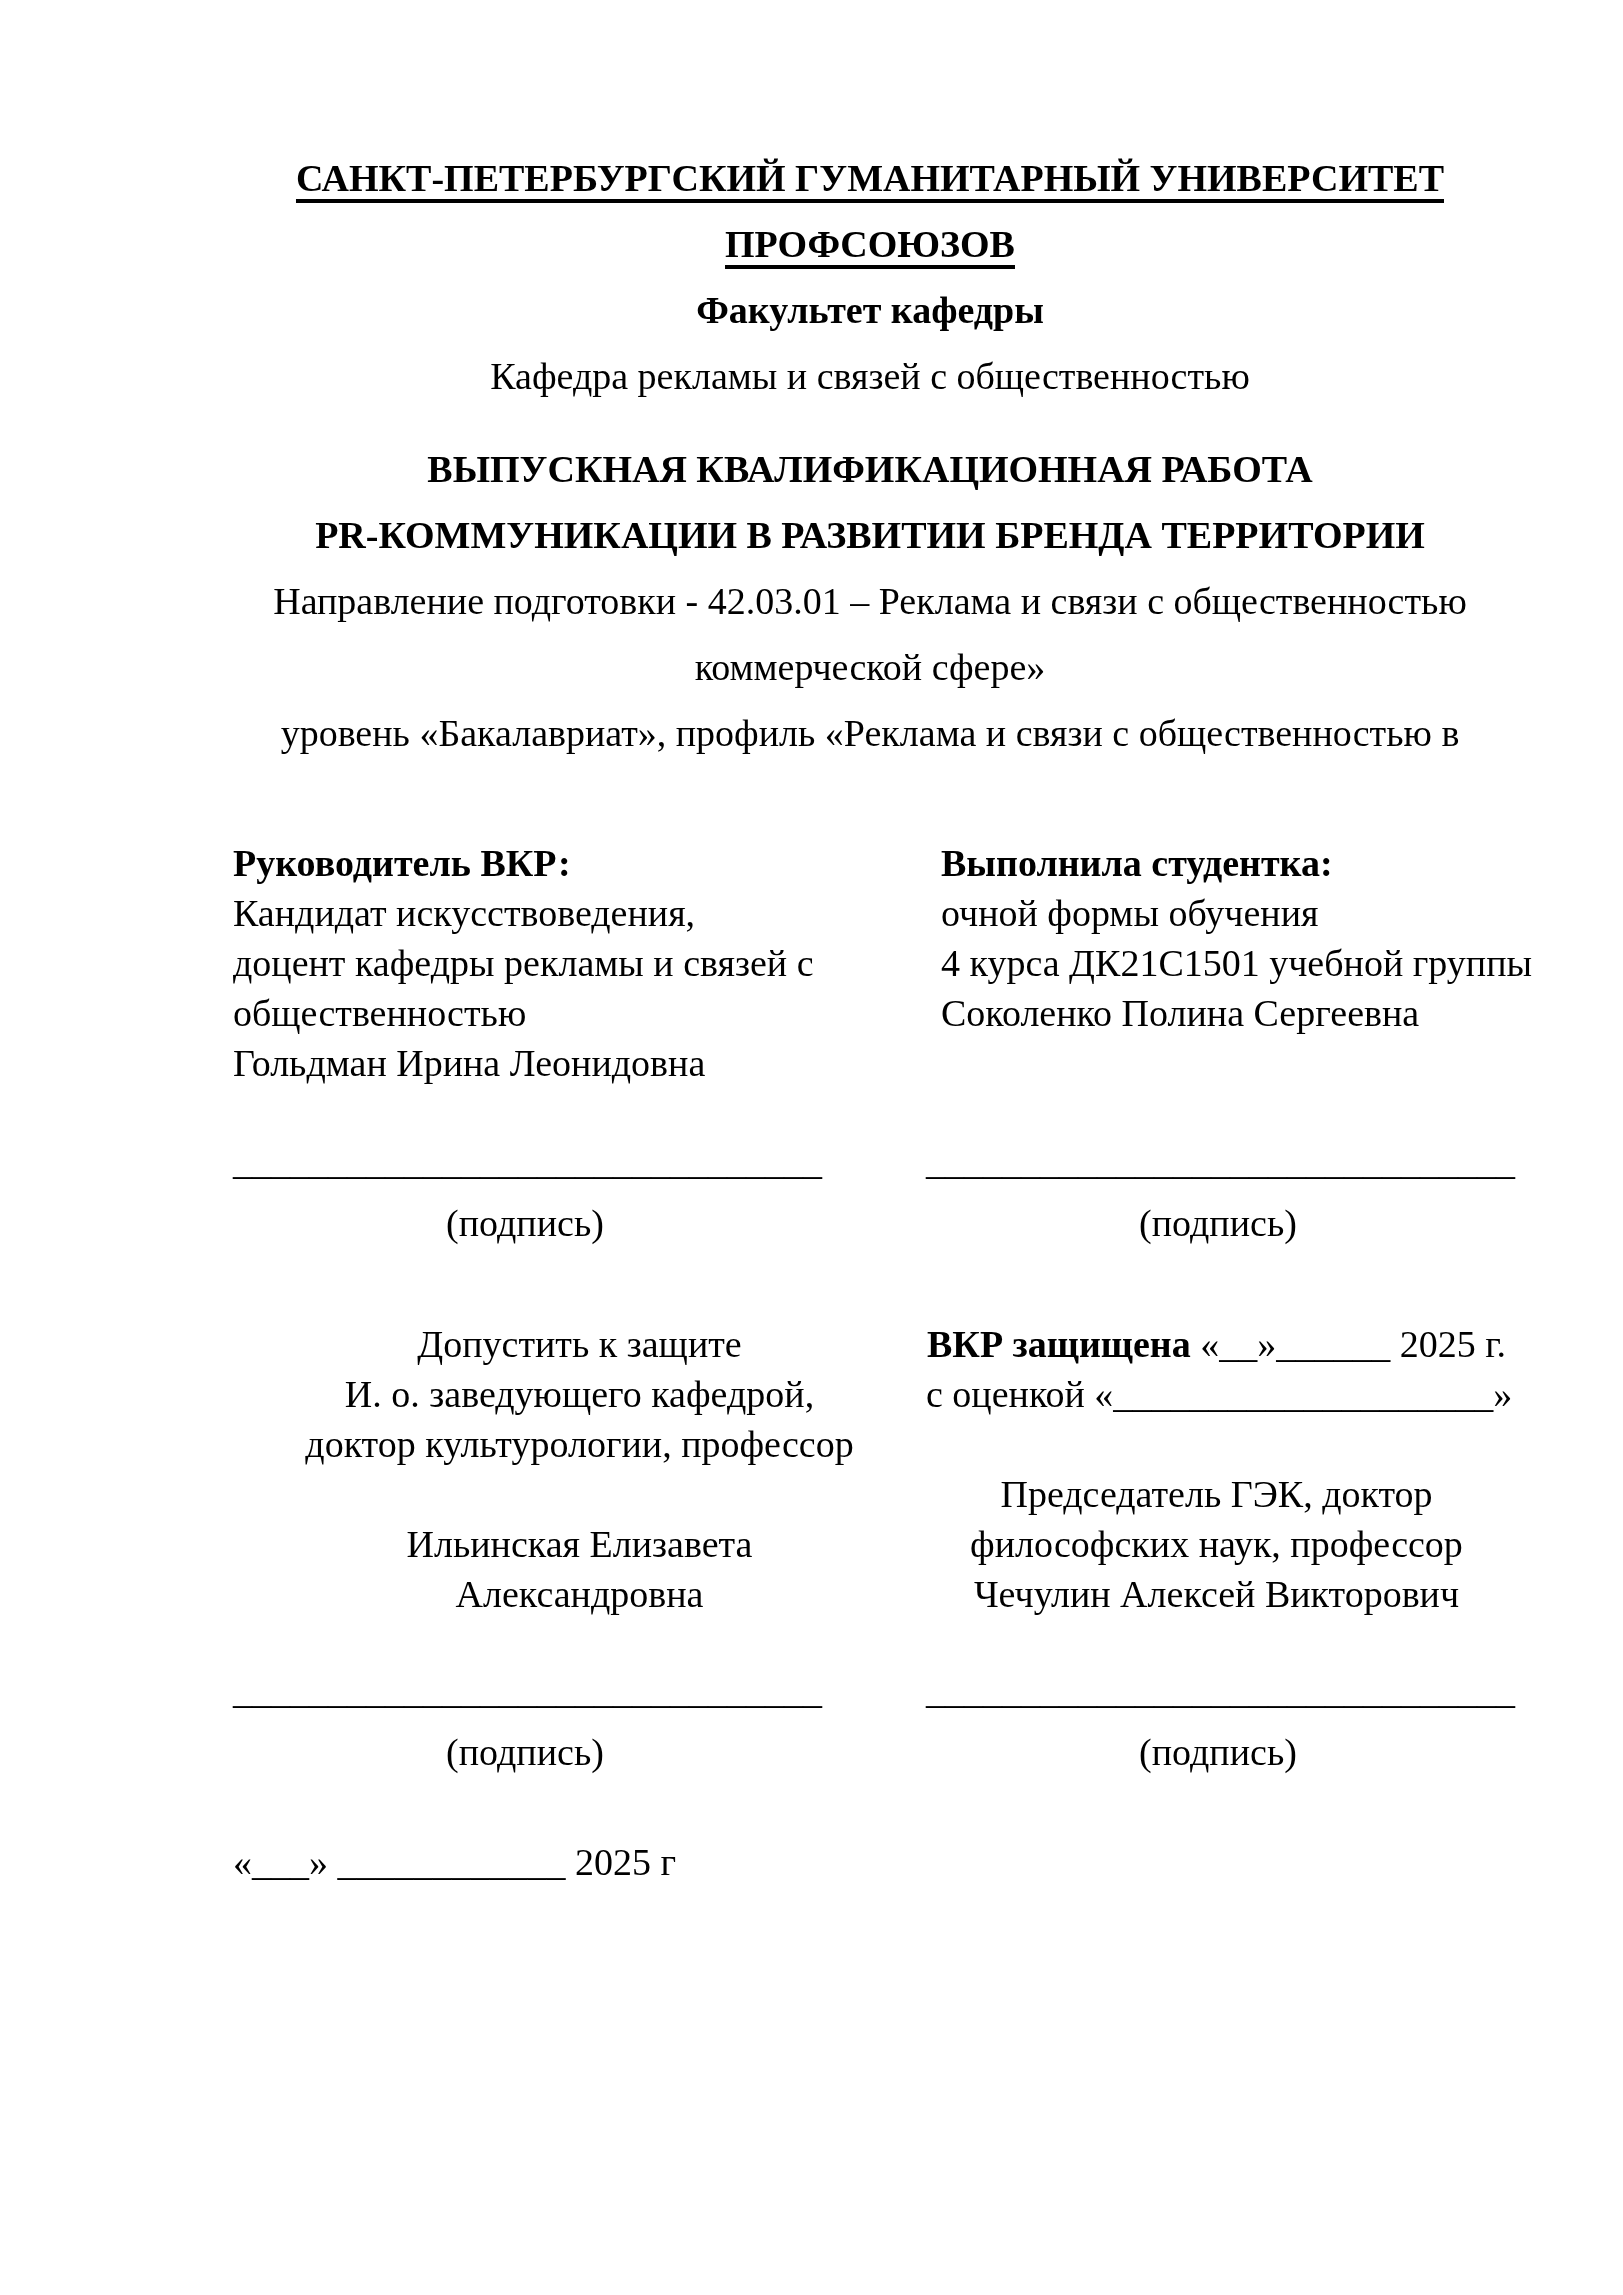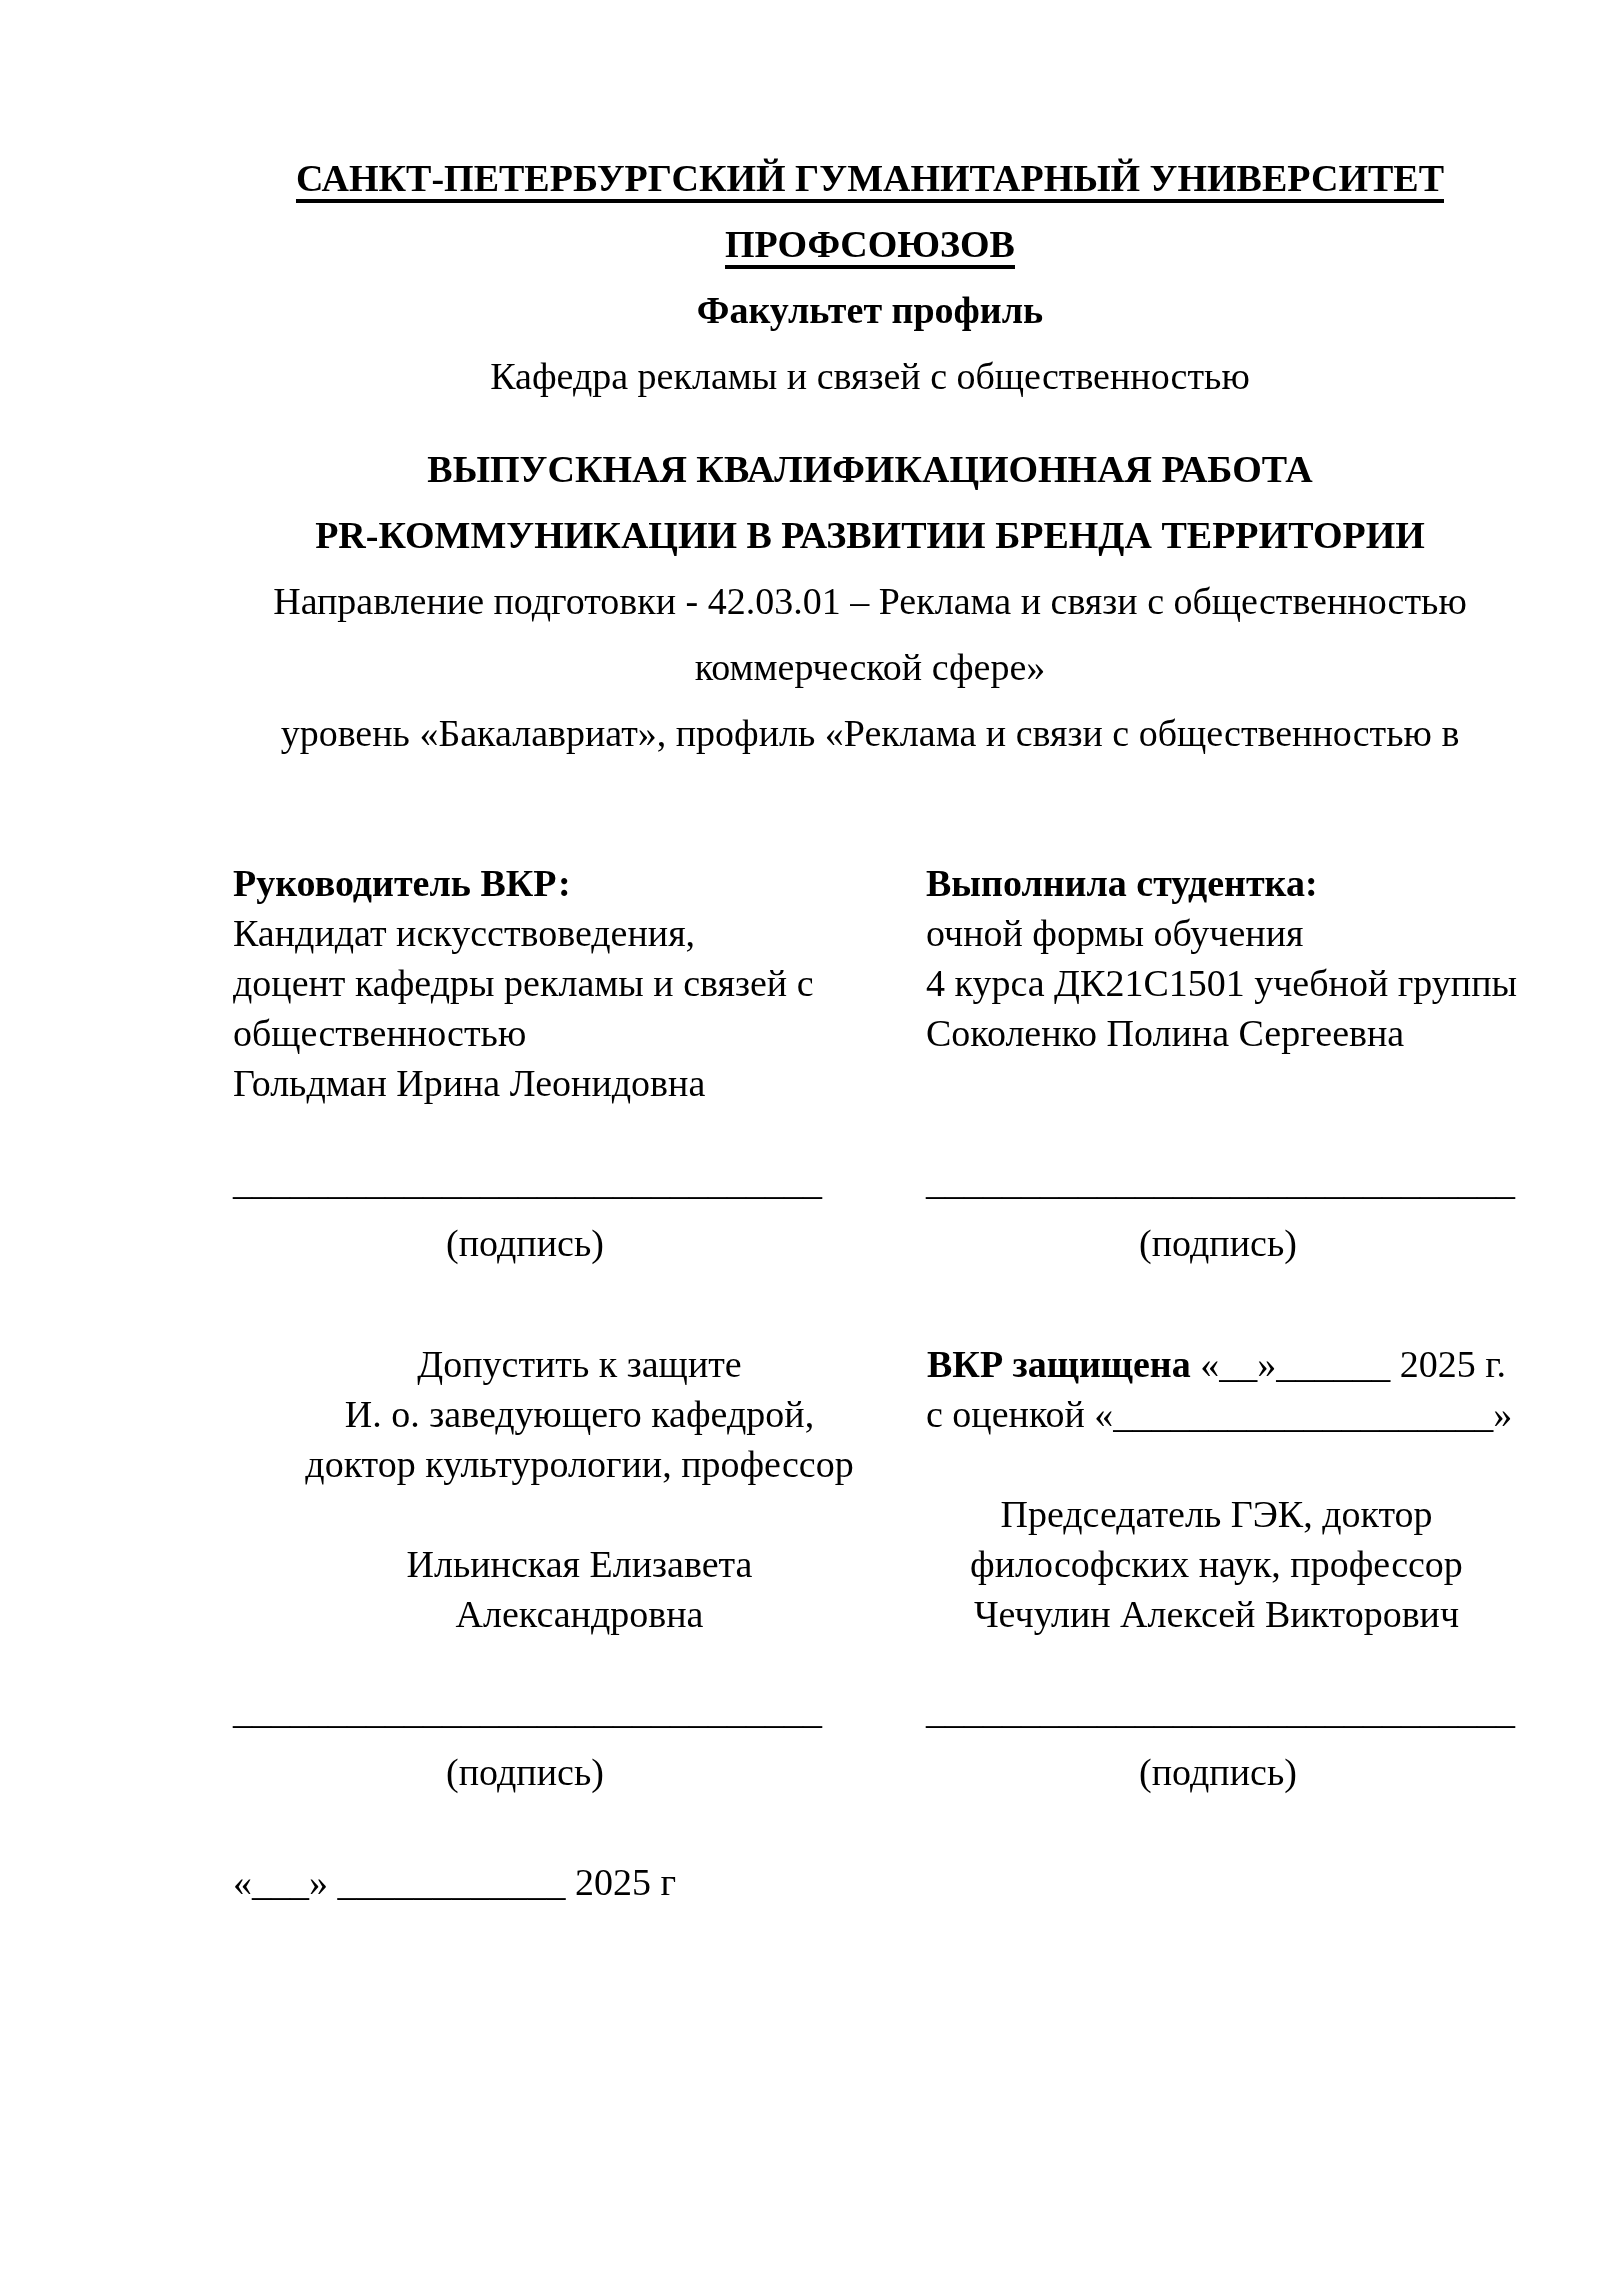--- a/index.html
+++ b/index.html
@@ -36,21 +36,21 @@
   }
   .title-block { margin-top: 27px; }
 
   .cols { display: flex; }
   .col-l { width: 693px; flex: none; }
   .col-r { width: 581px; flex: none; }
   .cols .line {
     line-height: 50px;
     white-space: nowrap;
   }
-  .cols-1 { margin-top: 92px; }
+  .cols-1 { margin-top: 72px; gap: 15px; }
   .sig-block-1 { margin-top: 48px; }
   .cols-2 { margin-top: 71px; text-align: center; }
   .sig-block-2 { margin-top: 46px; }
 
   .sig-inner {
     width: 584px;
     text-align: center;
   }
   .sig-line {
     line-height: 50px;
@@ -68,21 +68,21 @@
 </style>
 </head>
 <body>
 
 <div class="page">
   <div class="content">
 
     <div class="hdr-block center">
       <div class="line bold u">САНКТ-ПЕТЕРБУРГСКИЙ ГУМАНИТАРНЫЙ УНИВЕРСИТЕТ</div>
       <div class="line bold u">ПРОФСОЮЗОВ</div>
-      <div class="line bold">Факультет профиль</div>
+      <div class="line bold">Факультет кафедры</div>
       <div class="line">Кафедра рекламы и связей с общественностью</div>
     </div>
 
     <div class="title-block center">
       <div class="line bold">ВЫПУСКНАЯ КВАЛИФИКАЦИОННАЯ РАБОТА</div>
       <div class="line bold">PR-КОММУНИКАЦИИ В РАЗВИТИИ БРЕНДА ТЕРРИТОРИИ</div>
       <div class="line">Направление подготовки - 42.03.01 – Реклама и связи с общественностью</div>
       <div class="line">коммерческой сфере»</div>
       <div class="line">уровень «Бакалавриат», профиль «Реклама и связи с общественностью в</div>
     </div>

